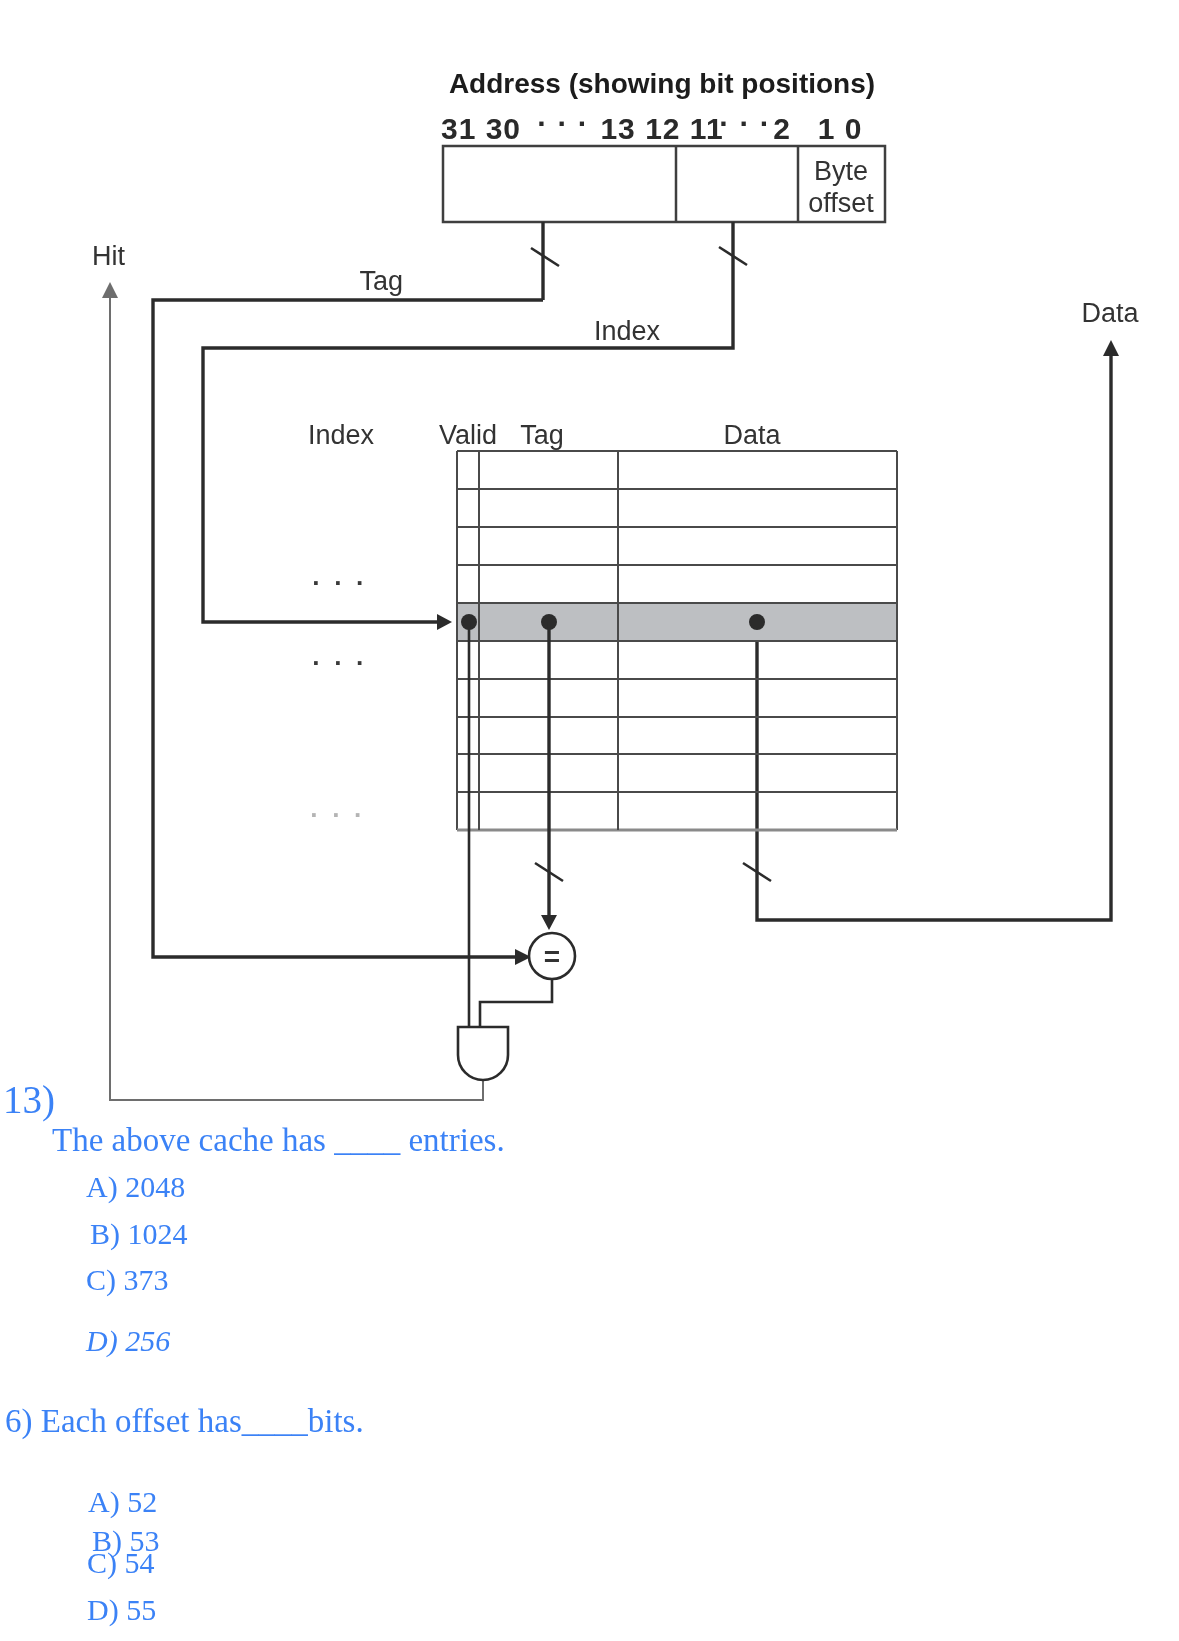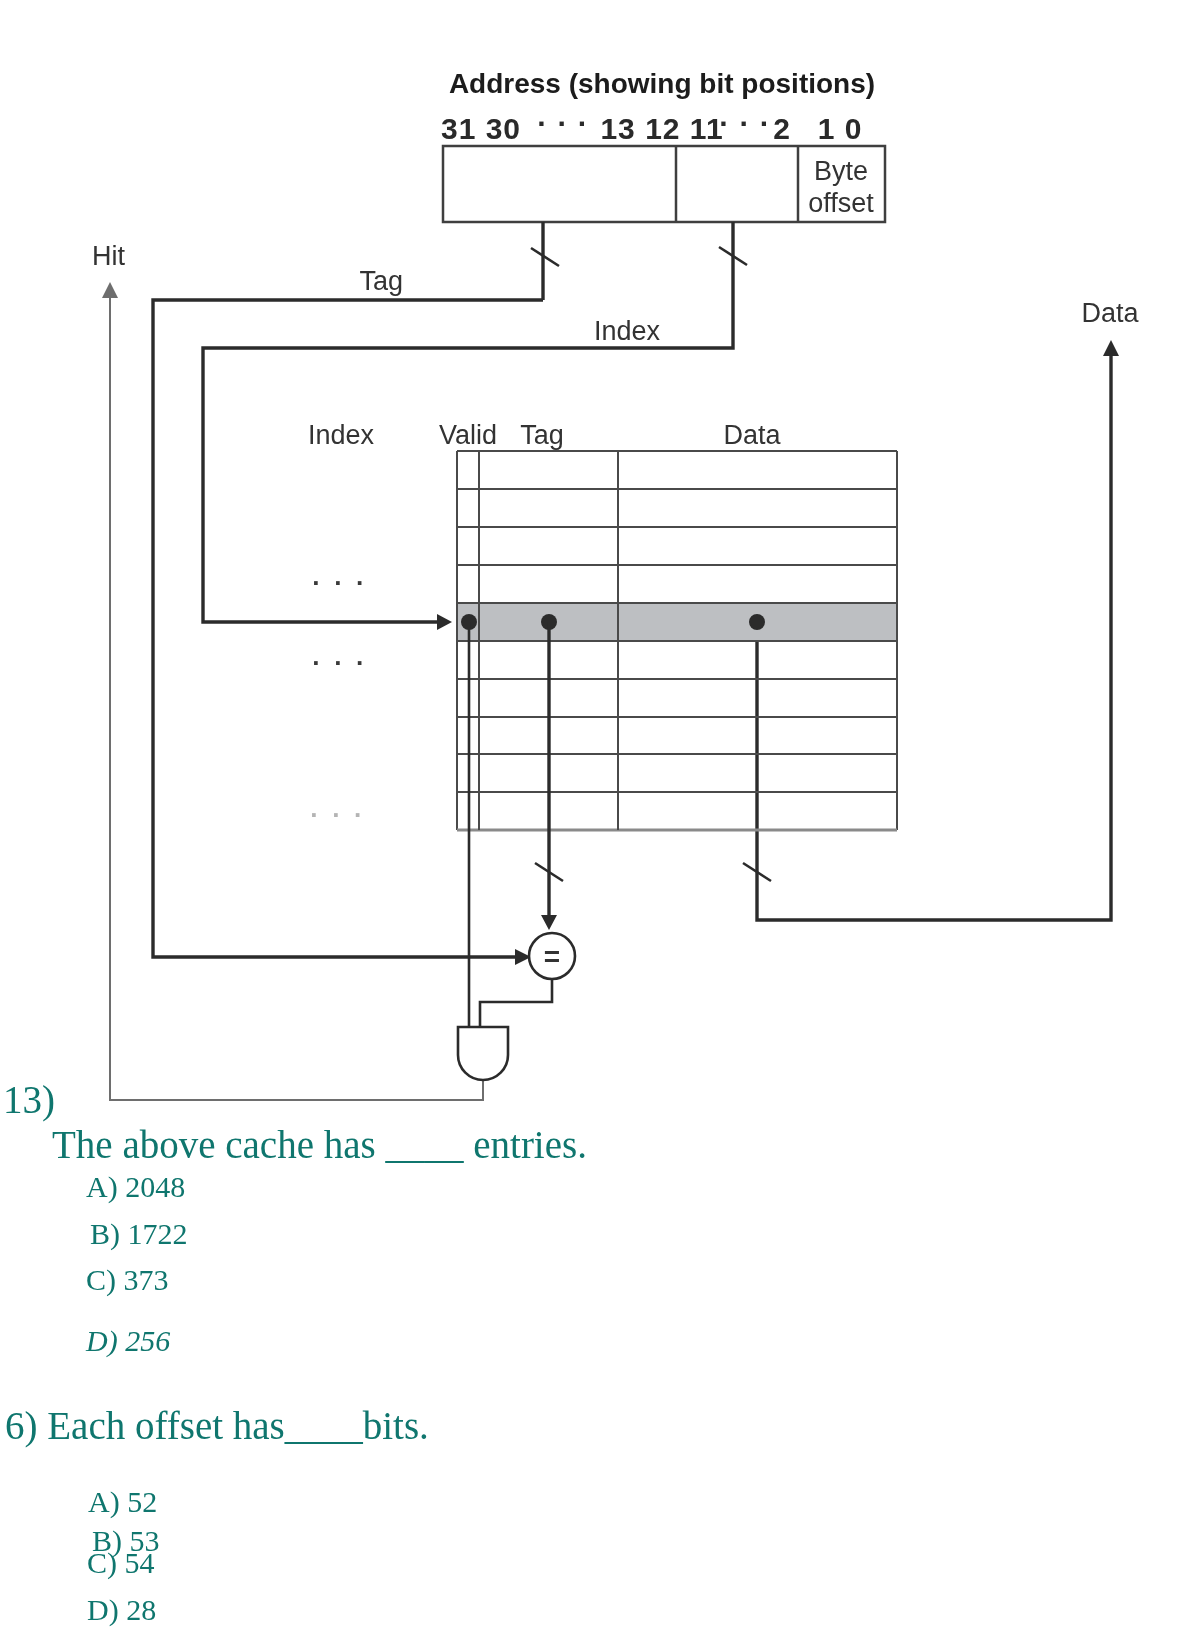--- a/index.html
+++ b/index.html
@@ -35,23 +35,23 @@
   .s-sig{stroke:var(--line);stroke-width:3.4;fill:none;}
   .s-sig2{stroke:var(--line);stroke-width:2.6;fill:none;}
   .s-thin{stroke:#6e6e6e;stroke-width:2;fill:none;}
   .f-ink{fill:var(--line);stroke:none;}
   .f-thin{fill:#6e6e6e;stroke:none;}
   .hl-row{fill:var(--hl);stroke:none;}
   .gate{fill:#ffffff;stroke:var(--line);stroke-width:2.6;}
   .comp{fill:#ffffff;stroke:var(--line);stroke-width:2.6;}
 
   
-  .q{position:absolute;font-family:"Liberation Serif", serif;color:#0f766e;white-space:nowrap;}
+  .q{position:absolute;font-family:"Liberation Serif", serif;color:#3b82f6;white-space:nowrap;}
   .q-num{font-size:39px;}
-  .q-text{font-size:39px;}
+  .q-text{font-size:33px;}
   .q-opt{font-size:30px;}
 </style>
 </head>
 <body>
 
 <svg id="diagram" width="1179" height="1115" viewBox="0 0 1179 1115" xmlns="http://www.w3.org/2000/svg">
 
   <text class="t-title" x="662" y="93" text-anchor="middle">Address (showing bit positions)</text>
   <g>
     <text class="t-bits" x="481" y="139" text-anchor="middle">31 30</text>
@@ -149,21 +149,21 @@
 
 </svg>
 
 <div class="q q-num" style="left:3px;  top:1077px;">13)</div>
 <div class="q q-text" style="left:52px; top:1122px;">The above cache has ____ entries.</div>
 
 <div class="q q-opt" style="left:86px; top:1170px;">
   <span>A)</span>&nbsp;<span>2048</span>
 </div>
 <div class="q q-opt" style="left:90px; top:1217px;">
-  <span>B)</span>&nbsp;<span>1722</span>
+  <span>B)</span>&nbsp;<span>1024</span>
 </div>
 <div class="q q-opt" style="left:86px; top:1263px;">
   <span>C)</span>&nbsp;<span>373</span>
 </div>
 <div class="q q-opt" style="left:86px; top:1324px;font-style:italic;">
   <span>D)</span>&nbsp;<span>256</span>
 </div>
 
 <div class="q q-text" style="left:5px; top:1403px;">
   <span>6)</span>&nbsp;<span>Each offset has____bits.</span>
@@ -172,14 +172,14 @@
 <div class="q q-opt" style="left:88px; top:1453px;margin-top:32px;">
   <span>A)</span>&nbsp;<span>52</span>
 </div>
 <div class="q q-opt" style="left:92px; top:1500px;margin-top:24px;">
   <span>B)</span>&nbsp;<span>53</span>
 </div>
 <div class="q q-opt" style="left:87px; top:1546px;">
   <span>C)</span>&nbsp;<span>54</span>
 </div>
 <div class="q q-opt" style="left:87px; top:1593px;">
-  <span>D)</span>&nbsp;<span>28</span>
+  <span>D)</span>&nbsp;<span>55</span>
 </div>
 
 </body></html>

